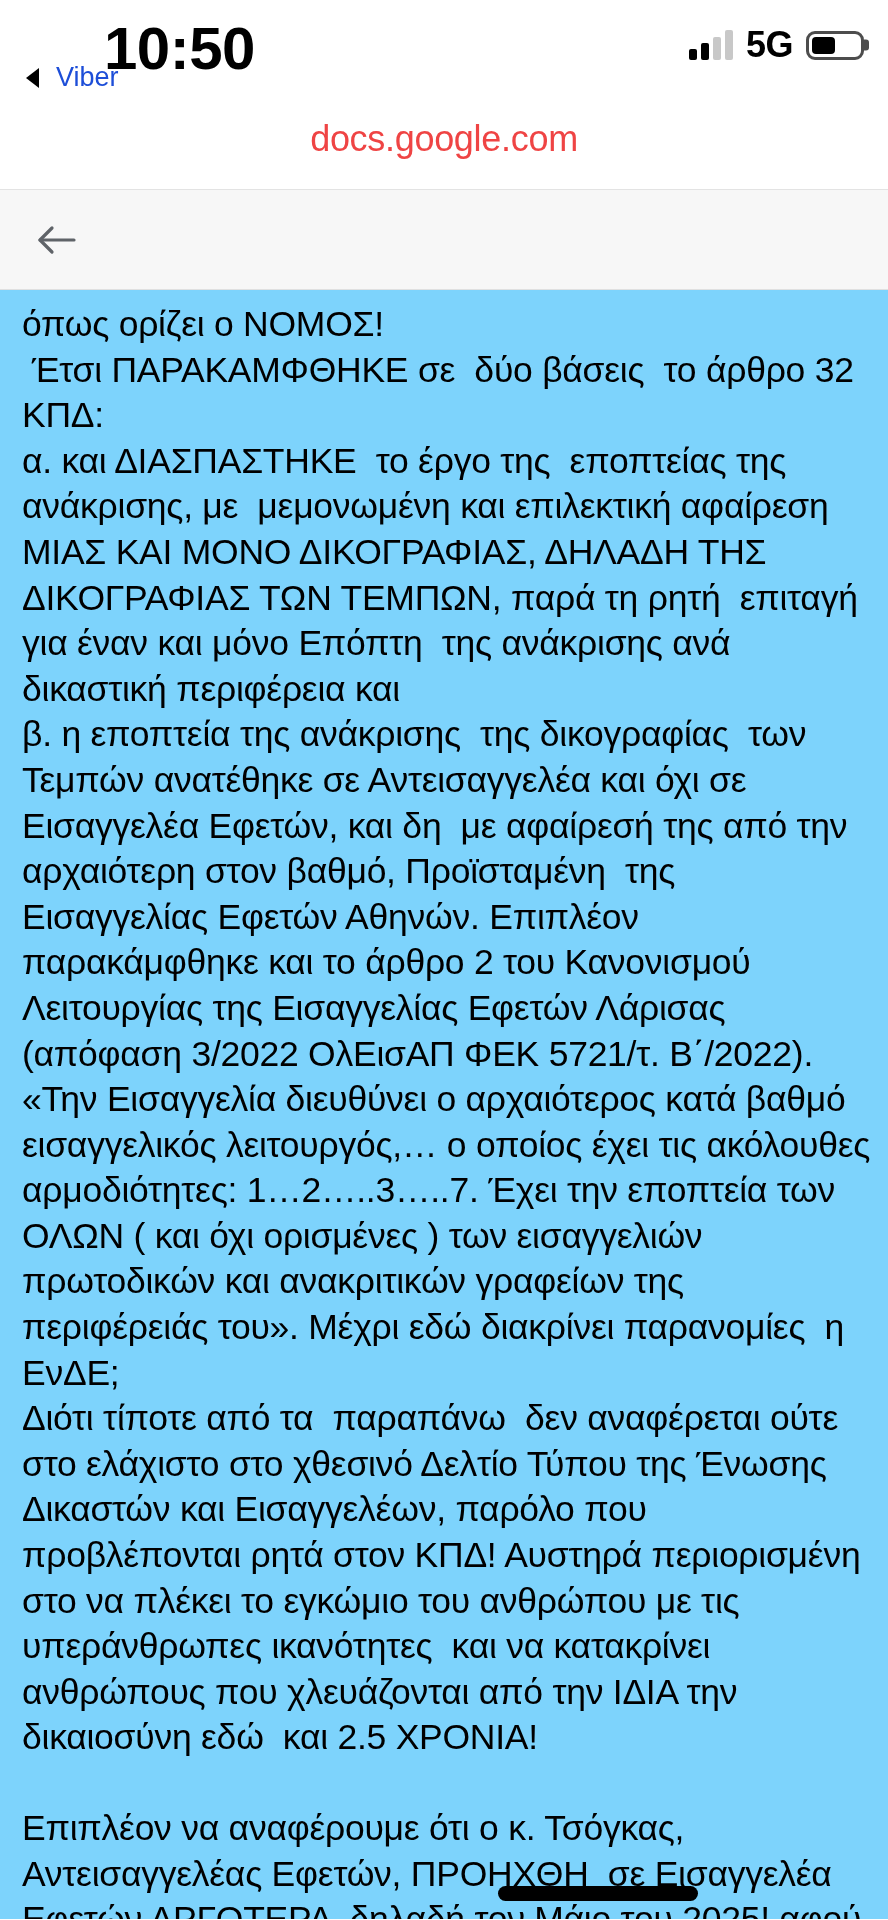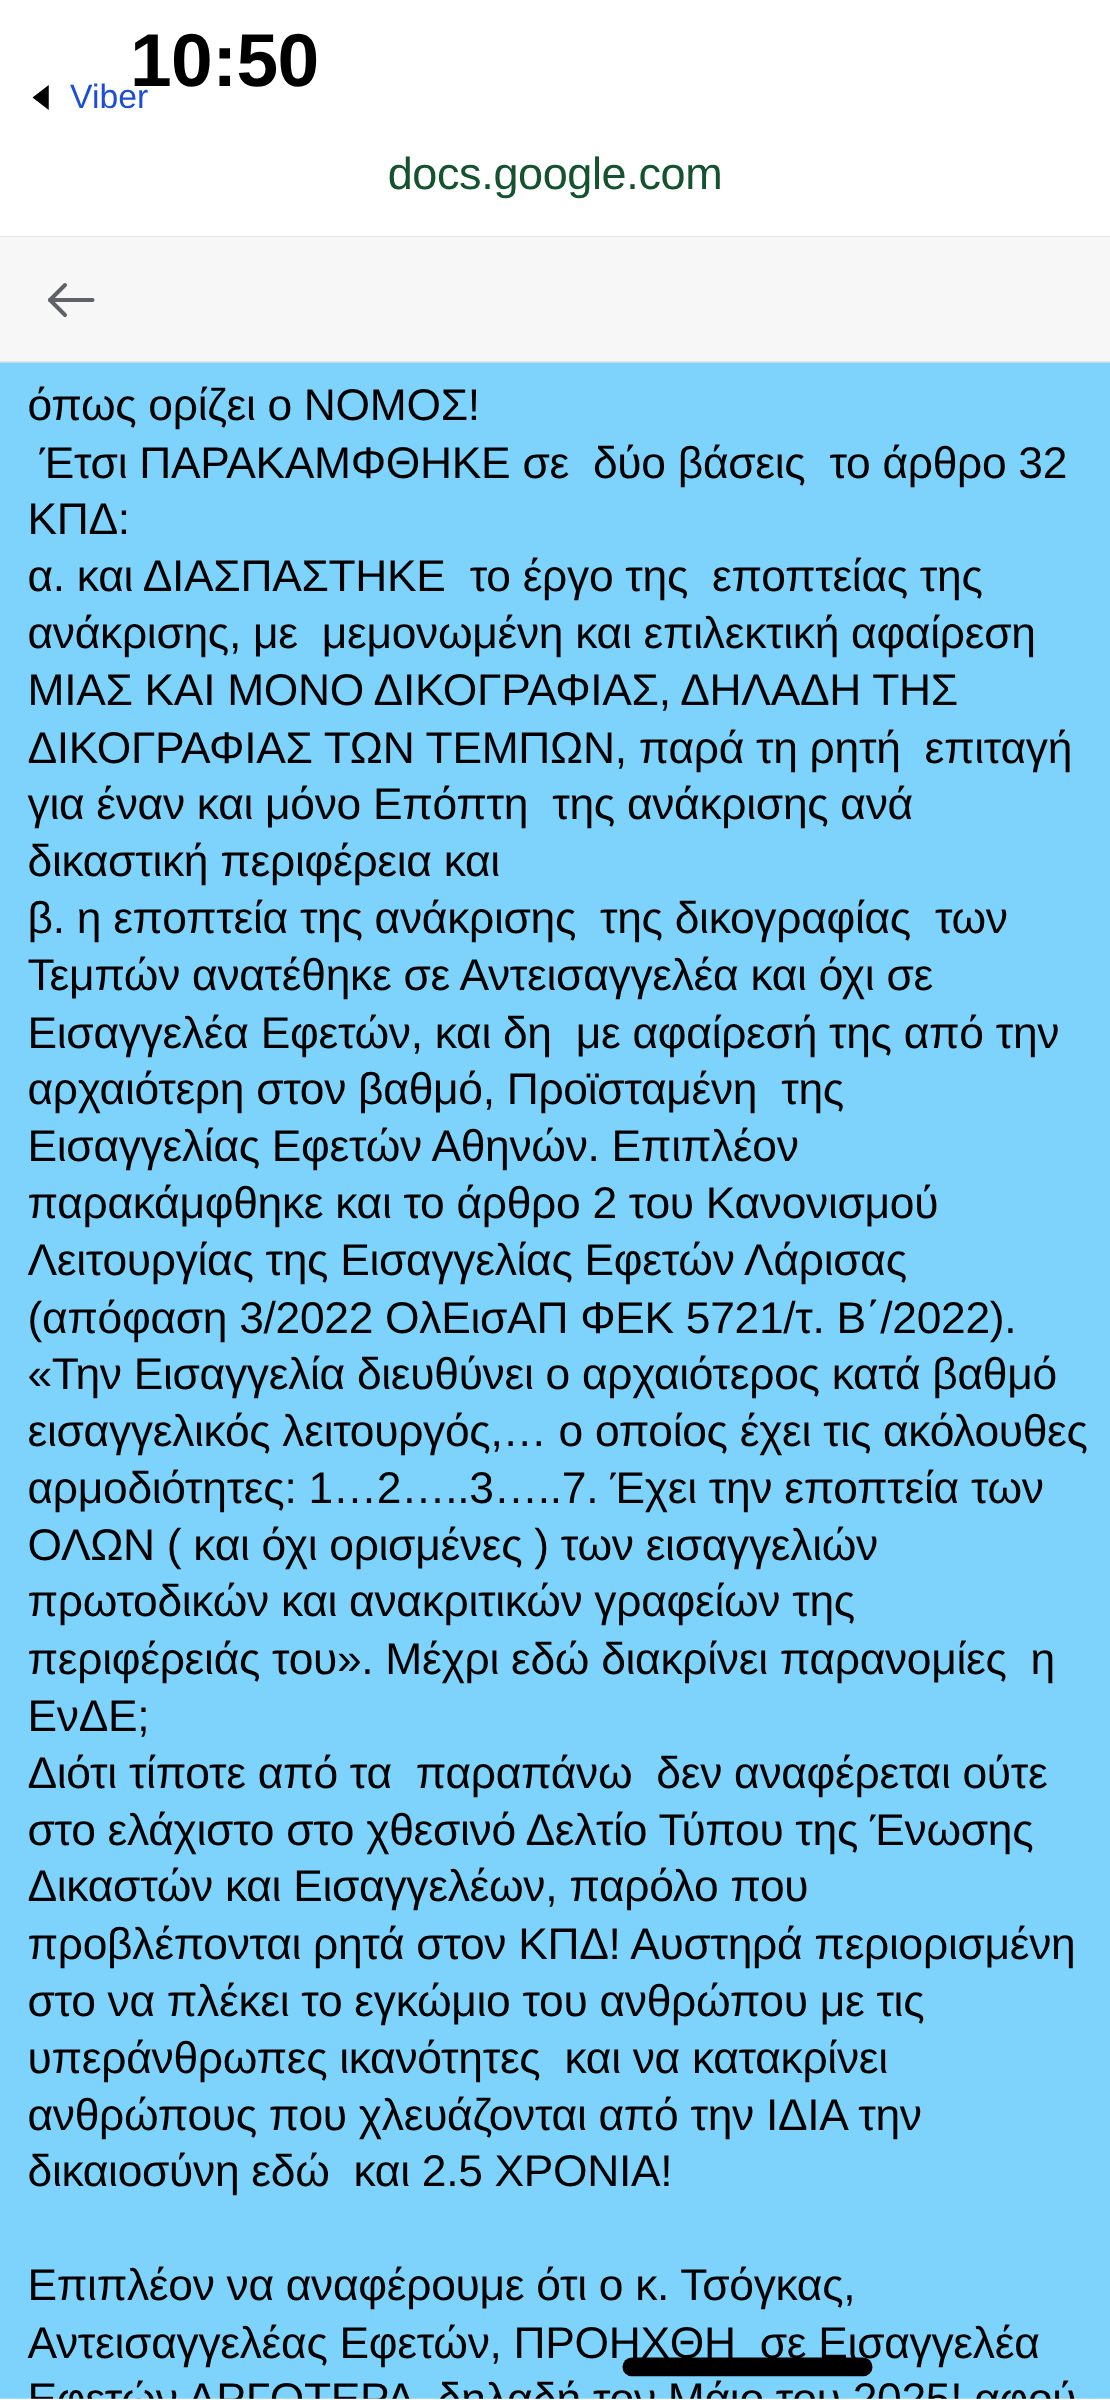--- a/index.html
+++ b/index.html
@@ -104,21 +104,21 @@
   .url-bar {
     height: 72px;
     display: flex;
     align-items: flex-start;
     justify-content: center;
     background: #ffffff;
     border-bottom: 1px solid #e3e3e3;
   }
   .url-text {
     font-size: 36px;
-    color: #14532d;
+    color: #ef4444;
     letter-spacing: -0.3px;
   }
 
   
   .doc-header {
     height: 100px;
     background: #f7f7f7;
     display: flex;
     align-items: center;
     padding-left: 30px;
@@ -174,20 +174,33 @@
 <body>
 
 <div class="status-bar">
   <div class="status-time">10:50</div>
 
   <div class="back-app">
     <span class="back-tri"></span>
     <span>Viber</span>
   </div>
 
+  <div class="status-right">
+    <div class="signal">
+      <i class="on"></i>
+        <i class="on"></i>
+        <i></i>
+        <i></i>
+    </div>
+    <div class="net-label">5G</div>
+    <div class="battery">
+      <div class="fill" id="battery-fill" style="width: 50%;"></div>
+      <div class="nub"></div>
+    </div>
+  </div>
 </div>
 
 <div class="url-bar">
   <span class="url-text">docs.google.com</span>
 </div>
 
 <div class="doc-header">
   <div class="back-arrow">
     <svg width="52" height="52" viewBox="0 0 52 52" aria-hidden="true">
       <path d="M22 14 L10 26 L22 38" fill="none" stroke="#5f6368" stroke-width="3.2" stroke-linecap="round" stroke-linejoin="round"></path>

